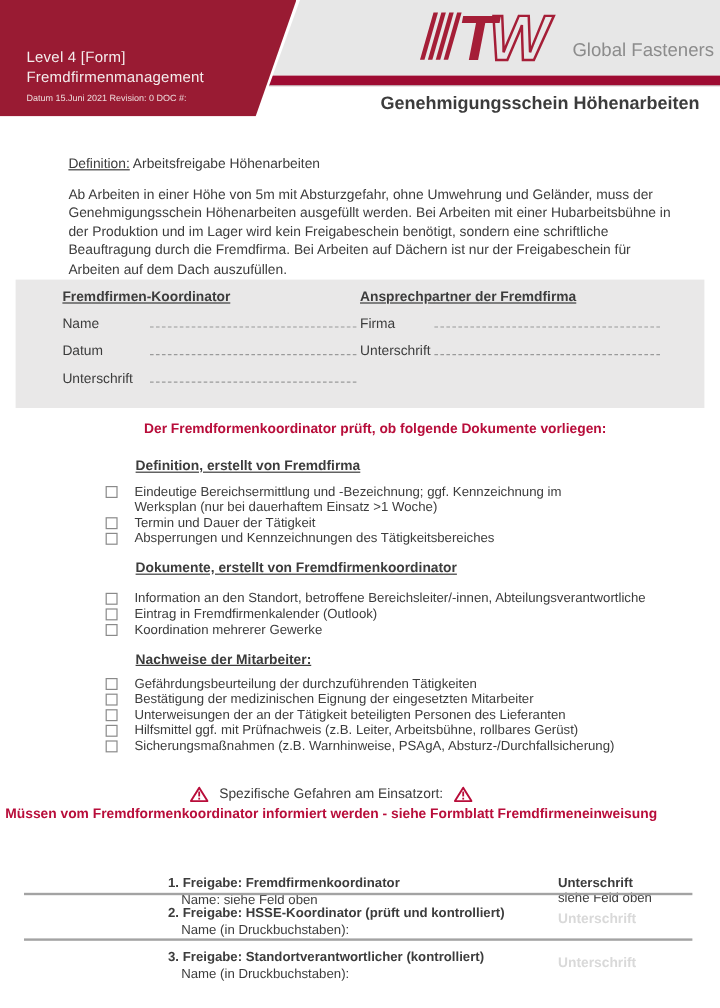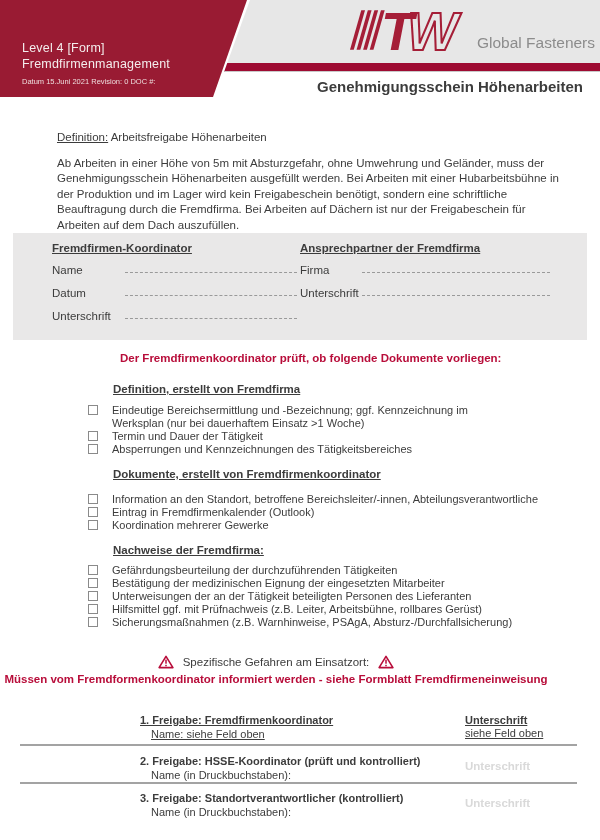--- a/index.html
+++ b/index.html
@@ -54,21 +54,21 @@
   .cb-row{display:flex;align-items:flex-start;min-height:13px;}
   .cb{width:10px;height:10px;border:1px solid #8A8A8A;background:#fff;flex:0 0 10px;margin-top:1px;}
   .cb-label{margin-left:14px;font-size:11px;line-height:13px;white-space:pre-line;}
   
   .warn{left:0;top:655px;width:552px;text-align:center;}
   .warn-l1{display:flex;justify-content:center;align-items:center;gap:9px;font-size:11.5px;}
   .warn-l2{margin-top:4px;font-size:11.5px;font-weight:bold;color:var(--red);}
   .tri{display:block;}
   
   .app-row{left:0;width:600px;display:flex;}
-  .r1{top:714px;text-decoration:underline;} .r2{top:755px;} .r3{top:792px;}
+  .r1{top:730px;} .r2{top:755px;} .r3{top:792px;}
   .app-left{margin-left:140px;width:320px;}
   .app-title{font-size:11px;font-weight:bold;line-height:13px;}
   .app-name{font-size:11px;line-height:13px;margin-left:11px;margin-top:1px;}
   .app-right{margin-left:5px;}
   .sig-b{font-size:11px;font-weight:bold;line-height:13px;}
   .sig-n{font-size:11px;line-height:13px;}
   .sig-ghost{font-size:11.5px;font-weight:bold;color:var(--ghost);margin-top:5px;}
   .sep{left:20px;width:557px;height:2px;background:var(--sep);}
   .sep1{top:744px;} .sep2{top:782px;}
 </style>
@@ -126,21 +126,21 @@
       <span class="flabel">Firma</span>
       <span class="dashline"></span>
     </div>
     <div class="frow">
       <span class="flabel">Unterschrift</span>
       <span class="dashline"></span>
     </div>
   </div>
 </div>
 
-<div class="abs check-intro">Der Fremdfirmenkoordinator prüft, ob folgende Dokumente vorliegen:</div>
+<div class="abs check-intro">Der Fremdformenkoordinator prüft, ob folgende Dokumente vorliegen:</div>
 
 <div class="abs sect s1">
   <div class="sect-h">Definition, erstellt von Fremdfirma</div>
   <div class="items">
     <div class="cb-row">
       <span class="cb"></span>
       <span class="cb-label">Eindeutige Bereichsermittlung und -Bezeichnung; ggf. Kennzeichnung im
 Werksplan (nur bei dauerhaftem Einsatz &gt;1 Woche)</span>
     </div>
     <div class="cb-row">
@@ -166,21 +166,21 @@
       <span class="cb-label">Eintrag in Fremdfirmenkalender (Outlook)</span>
     </div>
     <div class="cb-row">
       <span class="cb"></span>
       <span class="cb-label">Koordination mehrerer Gewerke</span>
     </div>
   </div>
 </div>
 
 <div class="abs sect s3">
-  <div class="sect-h">Nachweise der Fremdfirma:</div>
+  <div class="sect-h">Nachweise der Mitarbeiter:</div>
   <div class="items">
     <div class="cb-row">
       <span class="cb"></span>
       <span class="cb-label">Gefährdungsbeurteilung der durchzuführenden Tätigkeiten</span>
     </div>
     <div class="cb-row">
       <span class="cb"></span>
       <span class="cb-label">Bestätigung der medizinischen Eignung der eingesetzten Mitarbeiter</span>
     </div>
     <div class="cb-row">

